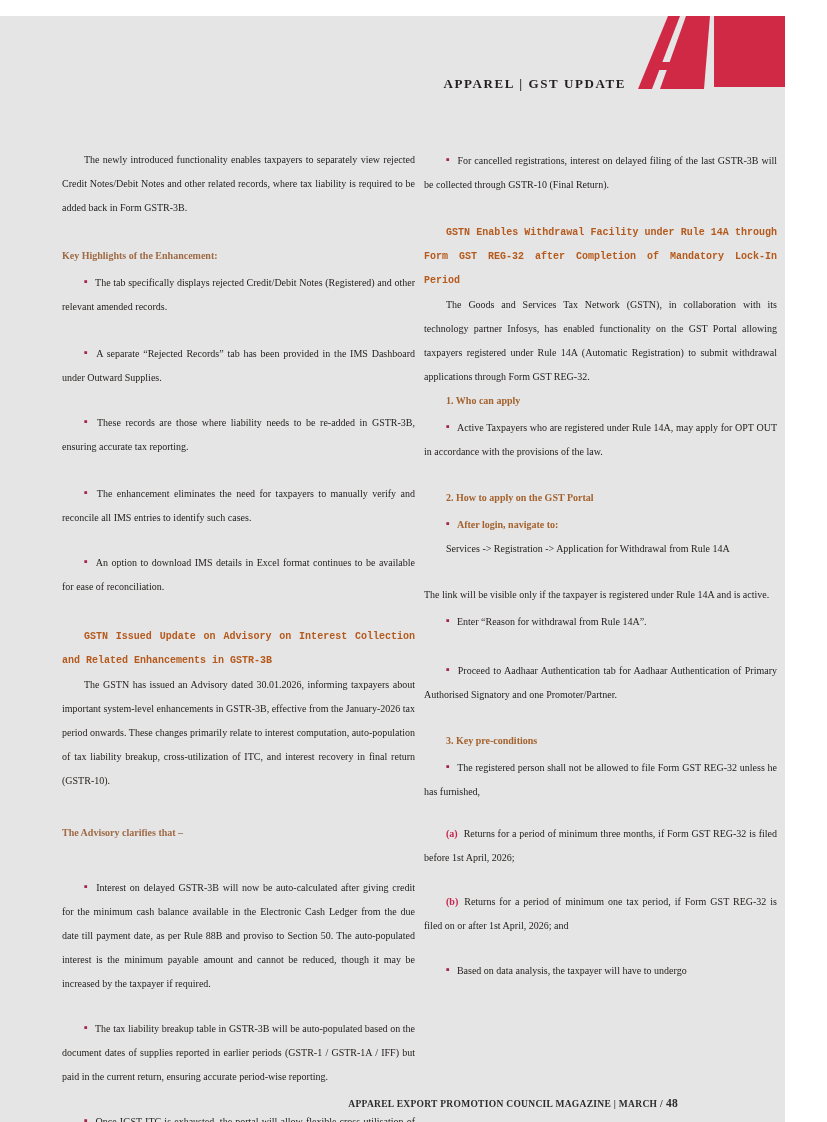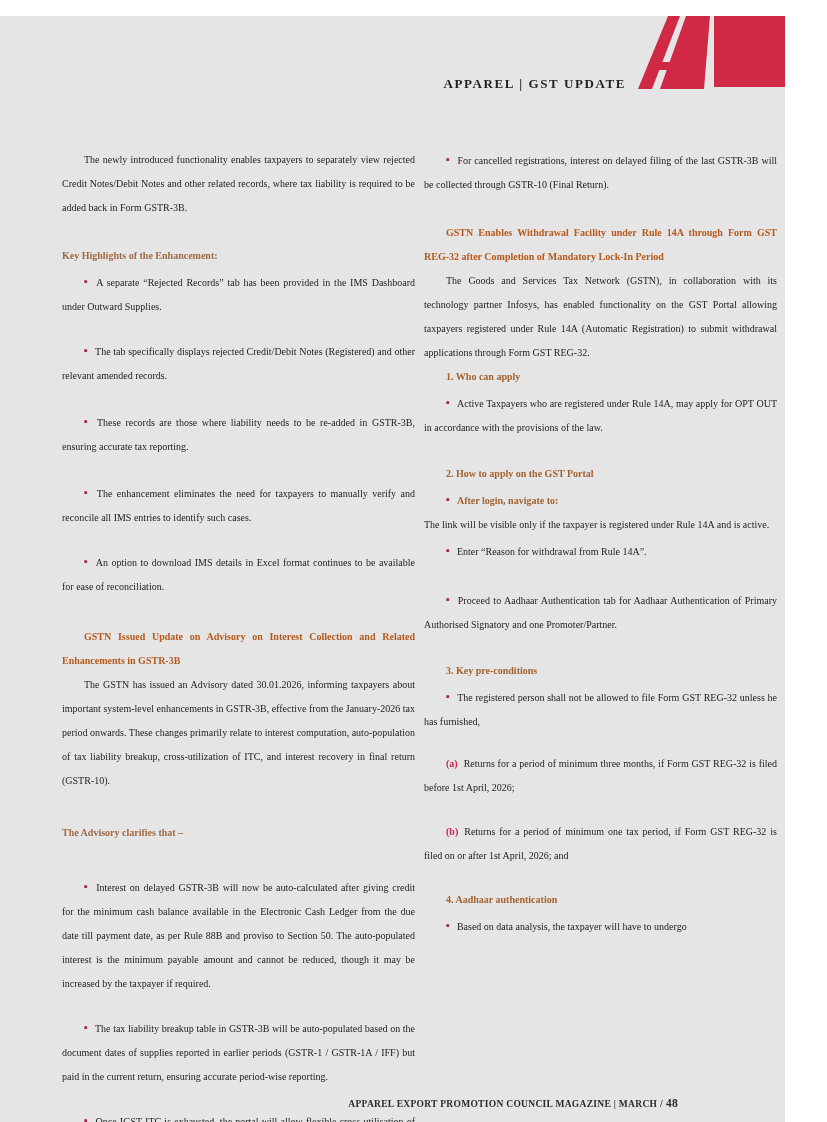--- a/index.html
+++ b/index.html
@@ -26,21 +26,21 @@
     position:absolute;top:132px;left:62px;width:715px;
     display:flex;gap:9px;
   }
   .col{
     width:353px;
     font-size:10px;line-height:24px;
     text-align:justify;
   }
   .col p{margin:0 0 20px 0;}
   .indent{text-indent:22px;}
-  .h-orange{color:#b5591c;font-weight:bold;}
+  .h-orange{color:#b5591c;font-weight:bold;font-family:Liberation Mono, monospace;}
   .h-brown{color:#9f6a44;font-weight:bold;}
   .h-num{color:#a4622e;font-weight:bold;}
   .bullet-icon::before{
     content:"▪";
     color:#a32345;
     font-size:11px;
     margin-right:7px;
     position:relative;top:-1px;
   }
   .letter-marker{color:#c7254b;font-weight:bold;margin-right:6px;}
@@ -79,23 +79,23 @@
   </div>
 
   <div class="columns">
 
     <div class="col">
 
       <p class="indent mb24">The newly introduced functionality enables taxpayers to separately view rejected Credit Notes/Debit Notes and other related records, where tax liability is required to be added back in Form GSTR-3B.</p>
 
       <p class="h-brown mb2">Key Highlights of the Enhancement:</p>
 
+      <p class="indent mb22"><span class="bullet-icon"></span><span>The tab specifically displays rejected Credit/Debit Notes (Registered) and other relevant amended records.</span></p>
+
       <p class="indent"><span class="bullet-icon"></span><span>A separate “Rejected Records” tab has been provided in the IMS Dashboard under Outward Supplies.</span></p>
-
-      <p class="indent mb22"><span class="bullet-icon"></span><span>The tab specifically displays rejected Credit/Debit Notes (Registered) and other relevant amended records.</span></p>
 
       <p class="indent mb22"><span class="bullet-icon"></span><span>These records are those where liability needs to be re-added in GSTR-3B, ensuring accurate tax reporting.</span></p>
 
       <p class="indent"><span class="bullet-icon"></span><span>The enhancement eliminates the need for taxpayers to manually verify and reconcile all IMS entries to identify such cases.</span></p>
 
       <p class="indent mb26"><span class="bullet-icon"></span><span>An option to download IMS details in Excel format continues to be available for ease of reconciliation.</span></p>
 
       <p class="h-orange indent mb0">GSTN Issued Update on Advisory on Interest Collection and Related Enhancements in GSTR-3B</p>
 
       <p class="indent mb28">The GSTN has issued an Advisory dated 30.01.2026, informing taxpayers about important system-level enhancements in GSTR-3B, effective from the January-2026 tax period onwards. These changes primarily relate to interest computation, auto-population of tax liability breakup, cross-utilization of ITC, and interest recovery in final return (GSTR-10).</p>
@@ -119,38 +119,38 @@
       <p class="indent mb0">The Goods and Services Tax Network (GSTN), in collaboration with its technology partner Infosys, has enabled functionality on the GST Portal allowing taxpayers registered under Rule 14A (Automatic Registration) to submit withdrawal applications through Form GST REG-32.</p>
 
       <p class="h-num indent mb2">1. Who can apply</p>
 
       <p class="indent mb22"><span class="bullet-icon"></span><span>Active Taxpayers who are registered under Rule 14A, may apply for OPT OUT in accordance with the provisions of the law.</span></p>
 
       <p class="h-num indent mb2">2. How to apply on the GST Portal</p>
 
       <p class="indent mb0"><span class="bullet-icon"></span><span class="h-num">After login, navigate to:</span></p>
 
+      <p class="indent mb22">Services -&gt; Registration -&gt; Application for Withdrawal from Rule 14A</p>
 
       <p class="mb2">The link will be visible only if the taxpayer is registered under Rule 14A and is active.</p>
 
 
       <p class="indent mb24"><span class="bullet-icon"></span><span>Enter “Reason for withdrawal from Rule 14A”.</span></p>
 
       <p class="indent mb22"><span class="bullet-icon"></span><span>Proceed to Aadhaar Authentication tab for Aadhaar Authentication of Primary Authorised Signatory and one Promoter/Partner.</span></p>
 
       <p class="h-num indent mb2">3. Key pre-conditions</p>
 
       <p class="indent mb18"><span class="bullet-icon"></span><span>The registered person shall not be allowed to file Form GST REG-32 unless he has furnished,</span></p>
 
       <p class="indent"><span class="letter-marker">(a)</span><span>Returns for a period of minimum three months, if Form GST REG-32 is filed before 1st April, 2026;</span></p>
 
       <p class="indent"><span class="letter-marker">(b)</span><span>Returns for a period of minimum one tax period, if Form GST REG-32 is filed on or after 1st April, 2026; and</span></p>
 
 
-      <p class="h-num indent mb2">4. Aadhaar authentication</p>
 
       <p class="indent mb0"><span class="bullet-icon"></span><span>Based on data analysis, the taxpayer will have to undergo</span></p>
 
     </div>
   </div>
 
   <div class="footer">
     <span>APPAREL EXPORT PROMOTION COUNCIL MAGAZINE | MARCH /</span><span class="page-number">48</span>
   </div>
 

